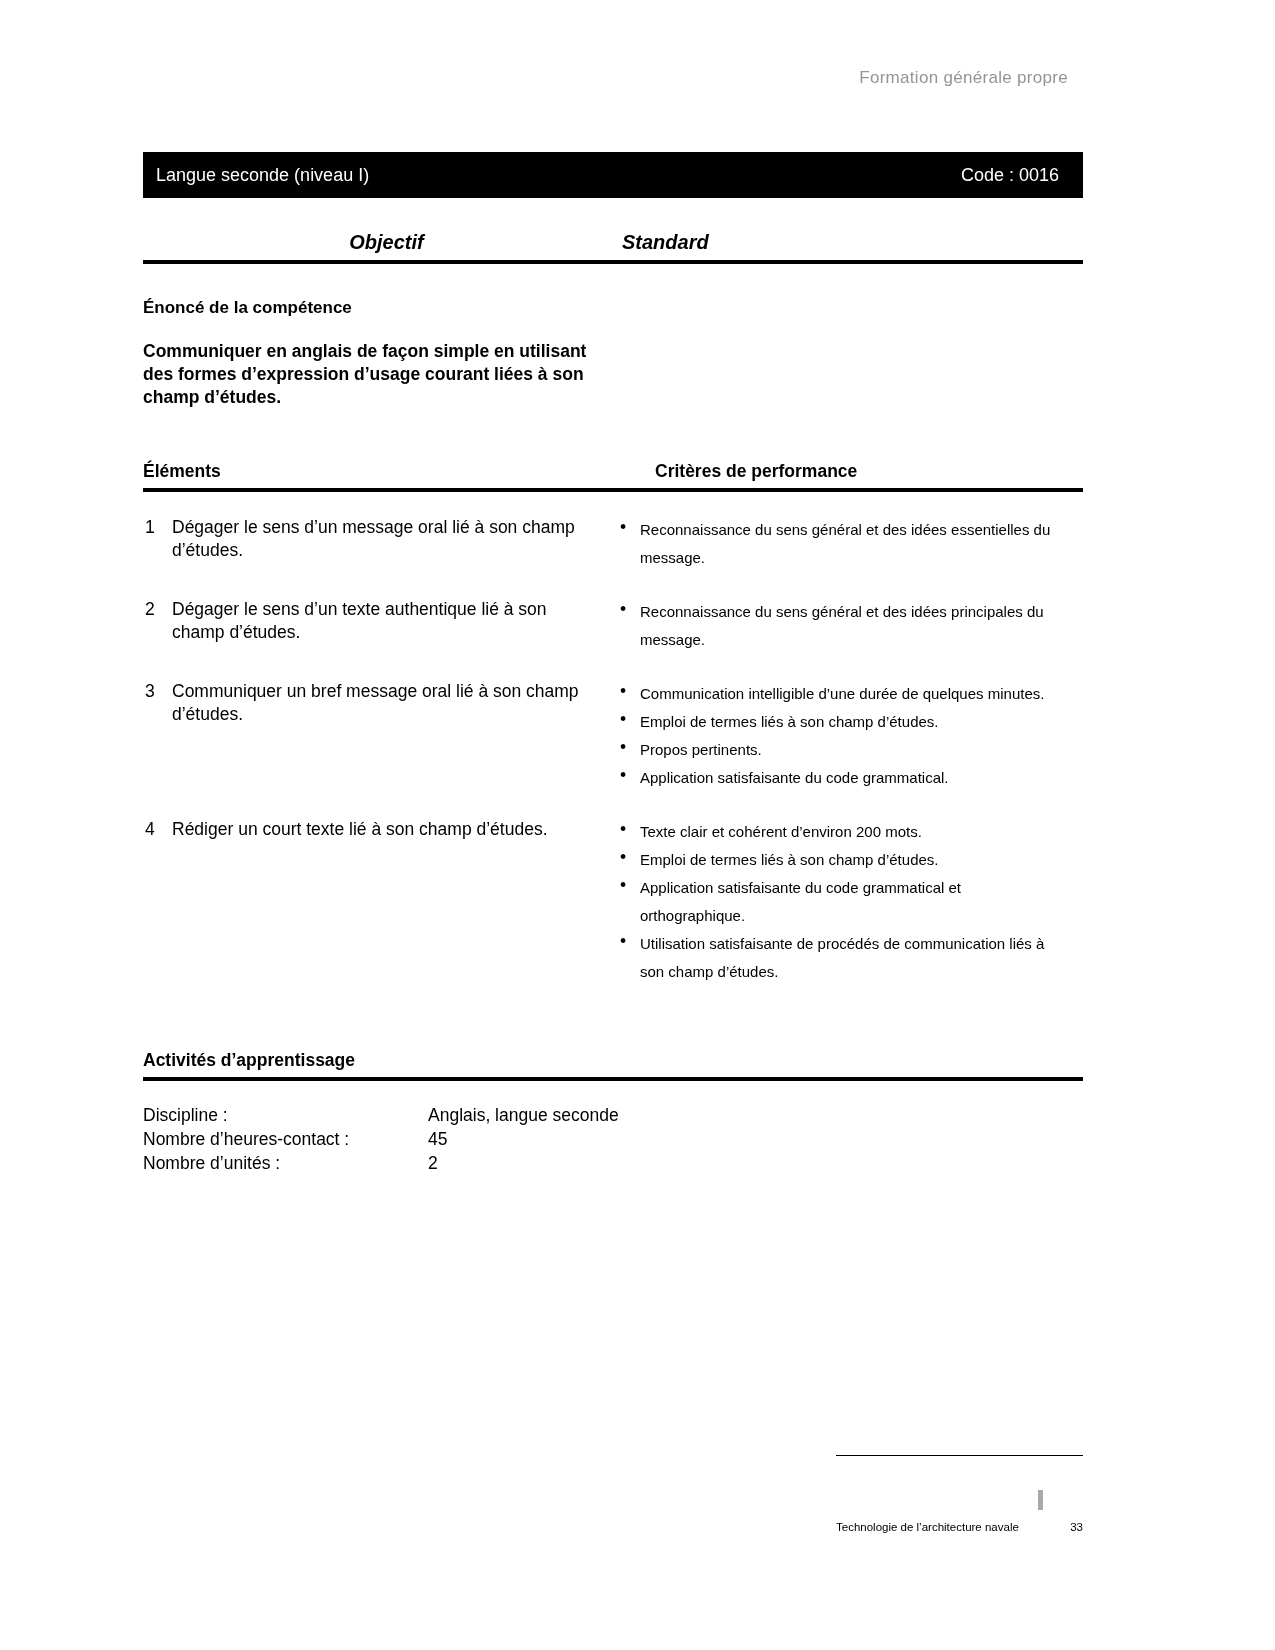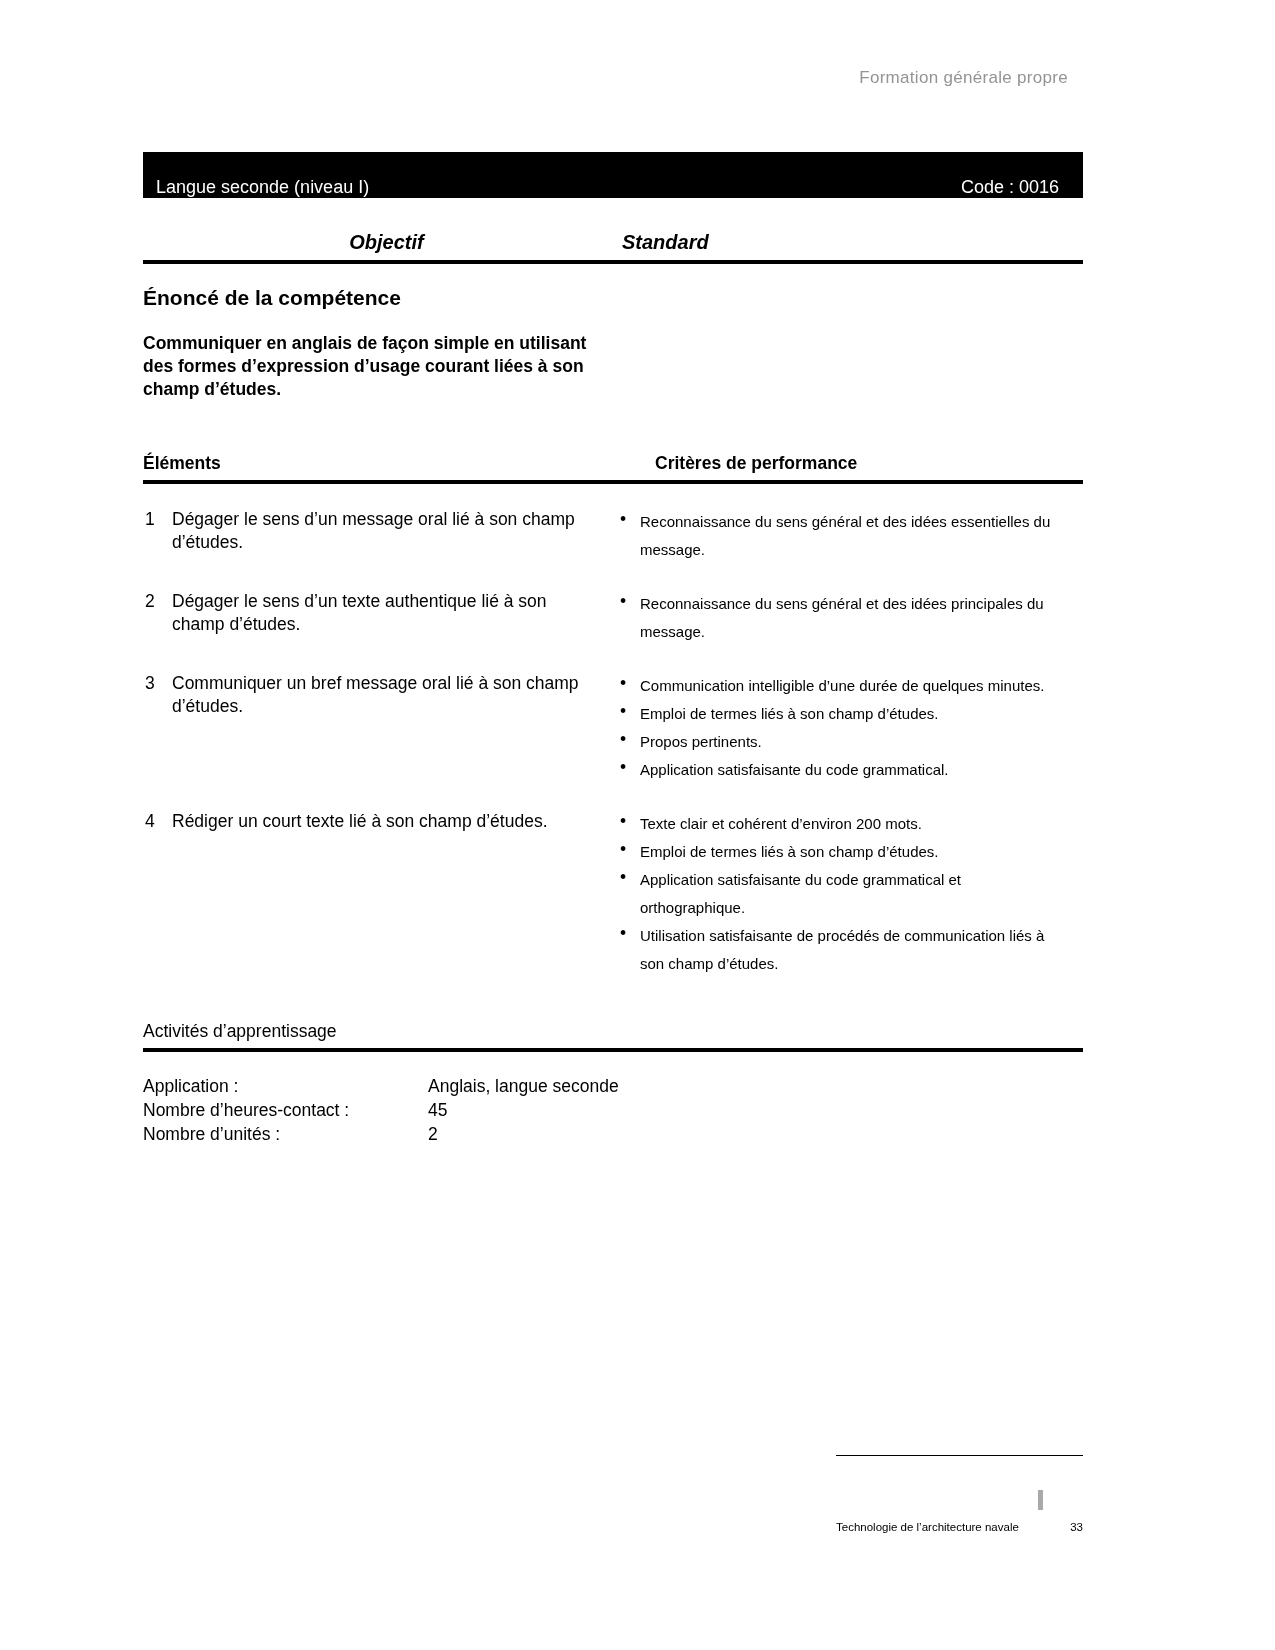--- a/index.html
+++ b/index.html
@@ -17,34 +17,34 @@
   .running-header {
     position:absolute; top:68px; right:207px;
     font-size:17px; color:#949494; letter-spacing:.3px;
   }
   .content {
     position:absolute; left:143px; top:152px; width:940px;
   }
   .title-bar {
     background:#000; color:#fff;
     height:46px;
-    display:flex; justify-content:space-between; align-items:flex-end;
+    display:flex; justify-content:space-between; align-items:center;
     padding:0 24px 0 13px;
     font-size:18px;
   }
   .col-headers {
     margin-top:33px;
     display:flex;
     font-size:20px; font-weight:bold; font-style:italic;text-align:center;
   }
   .col-headers .obj { width:479px; padding-left:8px; }
   .rule-thick { height:4px; background:#000; margin-top:6px; }
   .enonce-heading {
-    margin-top:22px;
-    font-size:21px; font-weight:bold;
+    margin-top:34px;
+    font-size:17px; font-weight:bold;
   }
   .enonce-body {
     margin-top:22px;
     font-size:17.5px; line-height:23px;
     max-width:468px;
     font-weight:bold;
   }
   .sec-headers {
     margin-top:52px;
     display:flex;
@@ -55,22 +55,22 @@
   .row { display:flex; margin-bottom:26px; }
   .cell-left { width:471px; display:flex; flex:none; }
   .cell-left .num { width:29px; flex:none; padding-left:2px; font-size:17.5px; line-height:23px; }
   .cell-left .el-text { width:420px; font-size:17.5px; line-height:23px; }
   .cell-right { width:469px; flex:none; }
   .criteria { list-style:none; }
   .criteria li { display:flex; }
   .criteria .bullet { width:26px; flex:none; padding-left:6px; font-size:17.5px; line-height:23px; }
   .criteria .crit-text { width:420px; font-size:15px; line-height:28px; }
   .activites-heading {
-    margin-top:43px;
-    font-size:17.5px; font-weight:normal;
+    margin-top:64px;
+    font-size:17.5px; font-weight:bold;
   }
   .info-rows { margin-top:22px; }
   .info-row { display:flex; font-size:17.5px; line-height:24px; }
   .info-row .label { width:285px; flex:none; }
   .footer-rule {
     position:absolute; left:836px; top:1455px; width:247px; height:1px; background:#000;
   }
   .footer-text {
     position:absolute; left:836px; top:1521px; width:247px;
     display:flex; justify-content:space-between;
@@ -196,21 +196,21 @@
         </div>
       </div>
 
     </div>
 
     <div class="activites-heading">Activités d’apprentissage</div>
     <div class="rule-thick"></div>
 
     <div class="info-rows">
       <div class="info-row">
-        <span class="label">Application :</span>
+        <span class="label">Discipline :</span>
         <span class="value">Anglais, langue seconde</span>
       </div>
       <div class="info-row">
         <span class="label">Nombre d’heures-contact :</span>
         <span class="value">45</span>
       </div>
       <div class="info-row">
         <span class="label">Nombre d’unités :</span>
         <span class="value">2</span>
       </div>

